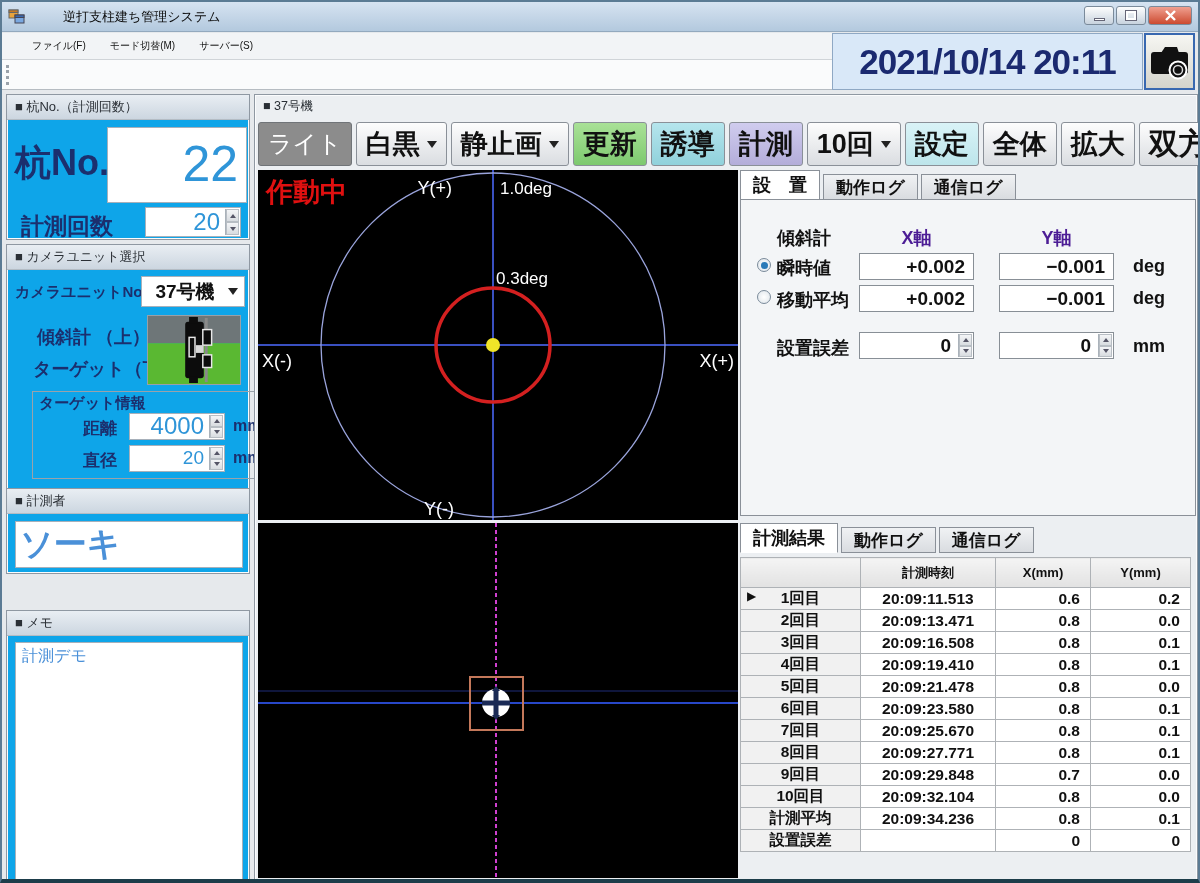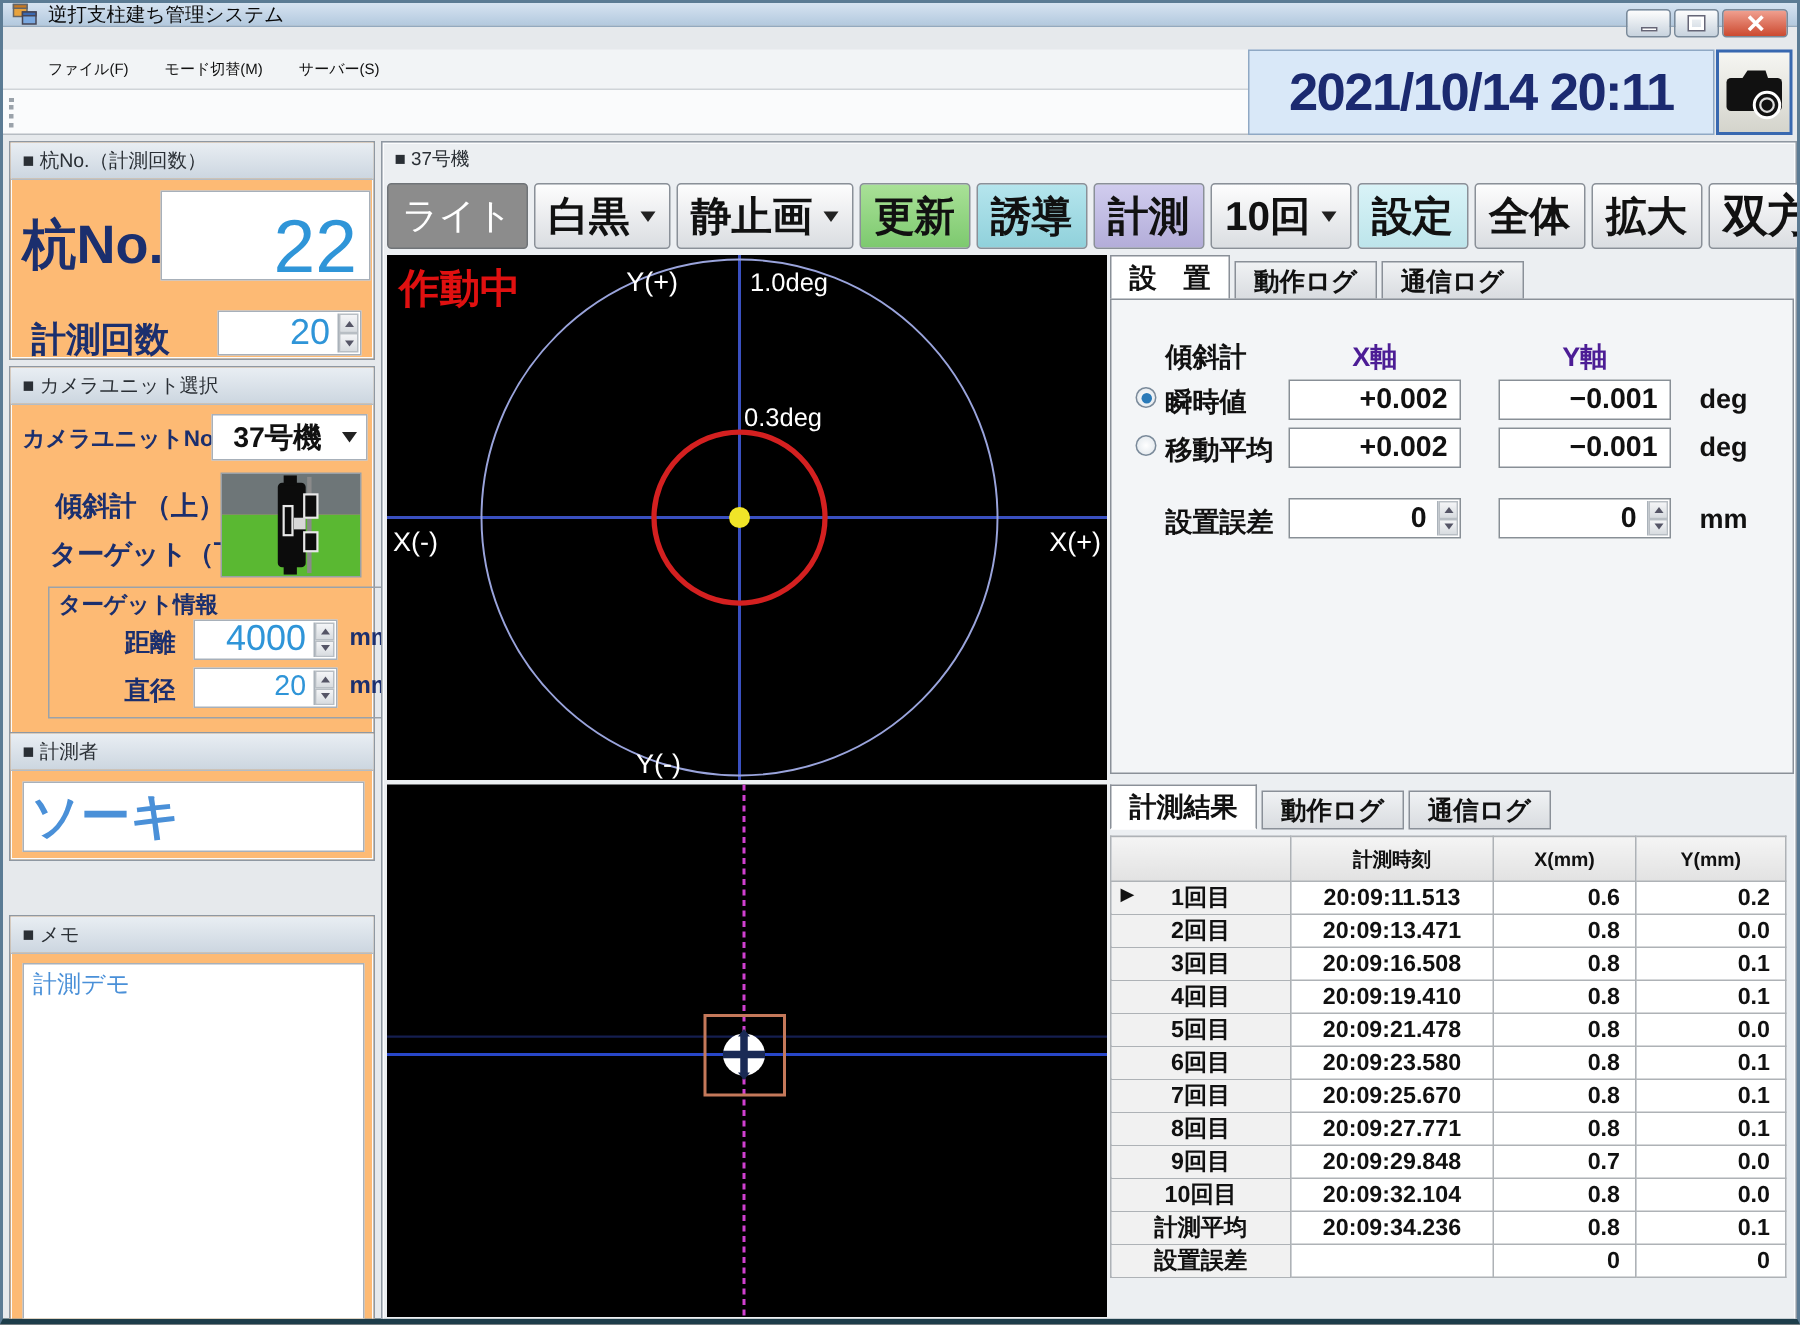--- a/index.html
+++ b/index.html
@@ -2,23 +2,23 @@
 <html><head>
 <meta charset="utf-8">
 <style>
   * { margin:0; padding:0; box-sizing:border-box; }
   html,body { background:#555; }
   body { font-family:"Liberation Sans","DejaVu Sans",sans-serif; }
   .window { position:relative; width:1200px; height:883px; background:#e6e9ec;
             border:2px solid #5b7b94; border-bottom:4px solid #1d3d4a; overflow:hidden; }
 
   
-  .titlebar { position:absolute; left:0; top:0; right:0; height:16px;
+  .titlebar { position:absolute; left:0; top:0; right:0; height:30px;
               background:linear-gradient(#d6e3f1,#b3c9de); display:flex; align-items:center;
-              padding-left:6px; border-bottom:1px solid #93a9be; }
+              padding-left:6px; border-bottom:1px solid #93a9be;gap:31px; }
   .app-icon { width:18px; height:16px; margin-right:6px; }
   .title-text { font-size:13px; color:#0a0a0a; }
   .win-controls { position:absolute; top:4px; right:6px; display:flex; gap:2px; }
   .win-btn { width:30px; height:19px; border:1px solid #7a8a9a; border-radius:3px;
              background:linear-gradient(#fdfdfd,#c8d3de); display:flex; align-items:center; justify-content:center; }
   .win-btn.close { width:44px; background:linear-gradient(#f0a090,#cc4a30); }
   .mini-glyph { width:11px; height:3px; background:#fff; border:1px solid #667; margin-top:8px; }
   .max-glyph { width:10px; height:9px; border:2px solid #fff; outline:1px solid #667; background:transparent; }
 
   
@@ -30,21 +30,21 @@
   .grip { position:absolute; left:4px; top:5px; height:20px; width:3px;
           border-left:3px dotted #9aa2aa; }
   .datetime { position:absolute; top:31px; left:830px; width:311px; height:57px;
               background:#d9e8f8; border:1px solid #8fa8c4; display:flex; align-items:center;
               justify-content:center; font-size:35px; font-weight:bold; color:#1b2a70; letter-spacing:-1px; }
   .camera-btn { position:absolute; top:31px; left:1142px; width:51px; height:57px;
                 border:2px solid #3868b0; background:linear-gradient(#f6f6f2,#d4d4cc);
                 display:flex; align-items:center; justify-content:center; }
 
   
-  .panel { position:absolute; border:1px solid #8f98a2; background:#fdba74;
+  .panel { position:absolute; border:1px solid #8f98a2; background:#0ea5e9;
            box-shadow:inset 0 0 0 1px #fbfcfd; }
   .panel-header { height:25px; background:linear-gradient(#e9eef3,#ccd6e0);
                   border-bottom:1px solid #b4bcc4; font-size:13px; color:#2a2f35;
                   display:flex; align-items:center; padding-left:8px; }
   .navy { color:#1b2f6e; font-weight:bold; }
   .bluev { color:#2f95d8; }
   .whitebox { position:absolute; background:#fff; border:1px solid #a7b0ba; }
 
   
   .spin { position:absolute; right:1px; top:1px; bottom:1px; width:14px; display:flex;
@@ -55,21 +55,21 @@
   .tri-dn { width:0; height:0; border-left:3px solid transparent; border-right:3px solid transparent; border-top:4px solid #556; }
   .dda { width:0; height:0; border-left:5px solid transparent; border-right:5px solid transparent; border-top:7px solid #222; }
 
   
   #sec-pile   { left:4px; top:92px;  width:244px; height:146px; }
   #sec-cam    { left:4px; top:242px; width:244px; height:282px; }
   #sec-op     { left:4px; top:486px; width:244px; height:86px; }
   #sec-memo   { left:4px; top:576px; width:244px; height:302px;margin-top:32px; }
 
   .pile-label { position:absolute; left:8px; top:44px; font-size:36px; }
-  .pile-box { left:100px; top:32px; width:140px; height:60px; font-size:50px; text-align:right;
+  .pile-box { left:100px; top:32px; width:140px; height:76px; font-size:50px; text-align:right;
               padding-right:8px; line-height:72px; }
   .count-label { position:absolute; left:14px; top:116px; font-size:23px; }
   .count-box { left:138px; top:112px; width:96px; height:30px; font-size:24px; text-align:right;
                padding-right:20px; line-height:27px; }
 
   .cam-label { position:absolute; left:8px; top:38px; font-size:15px; }
   .cam-dd { left:134px; top:31px; width:104px; height:31px; display:flex; align-items:center; }
   .cam-dd .lbl { flex:1; text-align:center; font-size:19px; font-weight:bold; color:#111; }
   .cam-dd .dda { margin-right:6px; }
   .incl-label { position:absolute; left:30px; top:80px; font-size:18px; }

